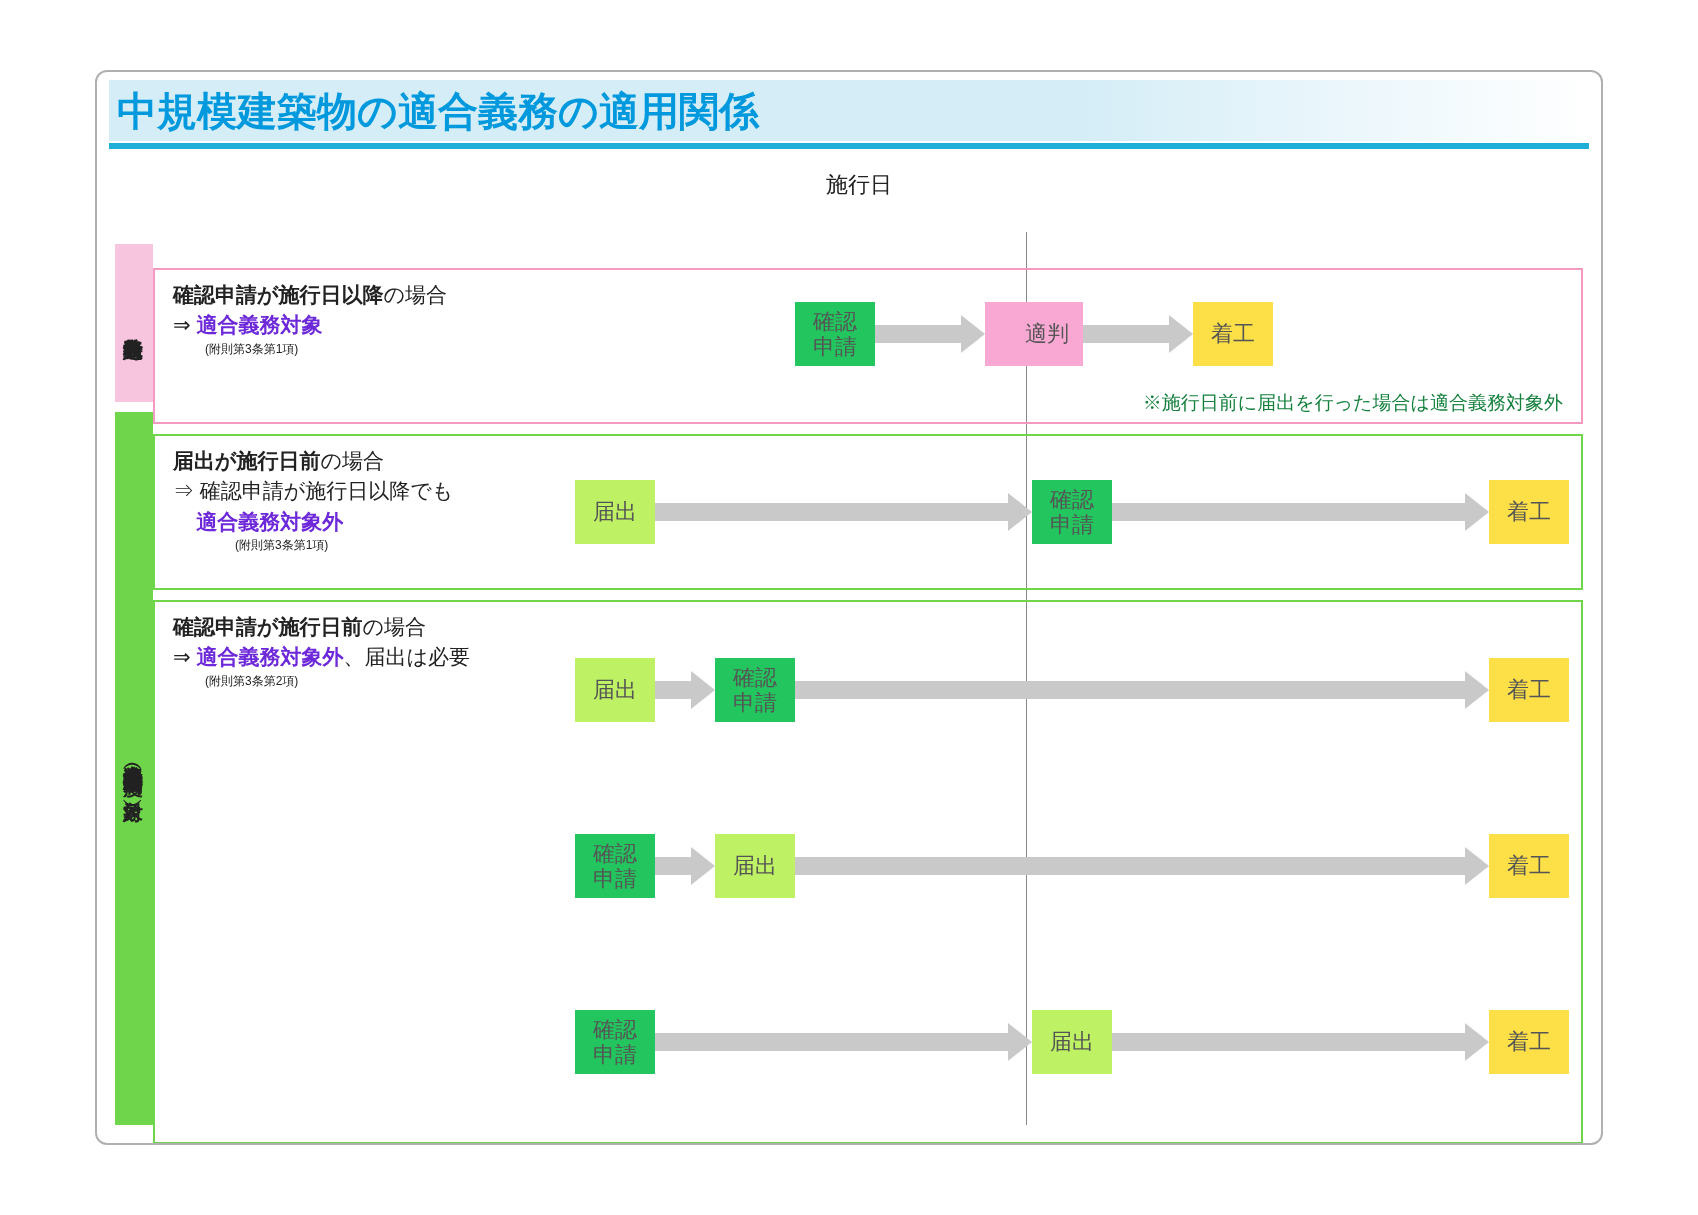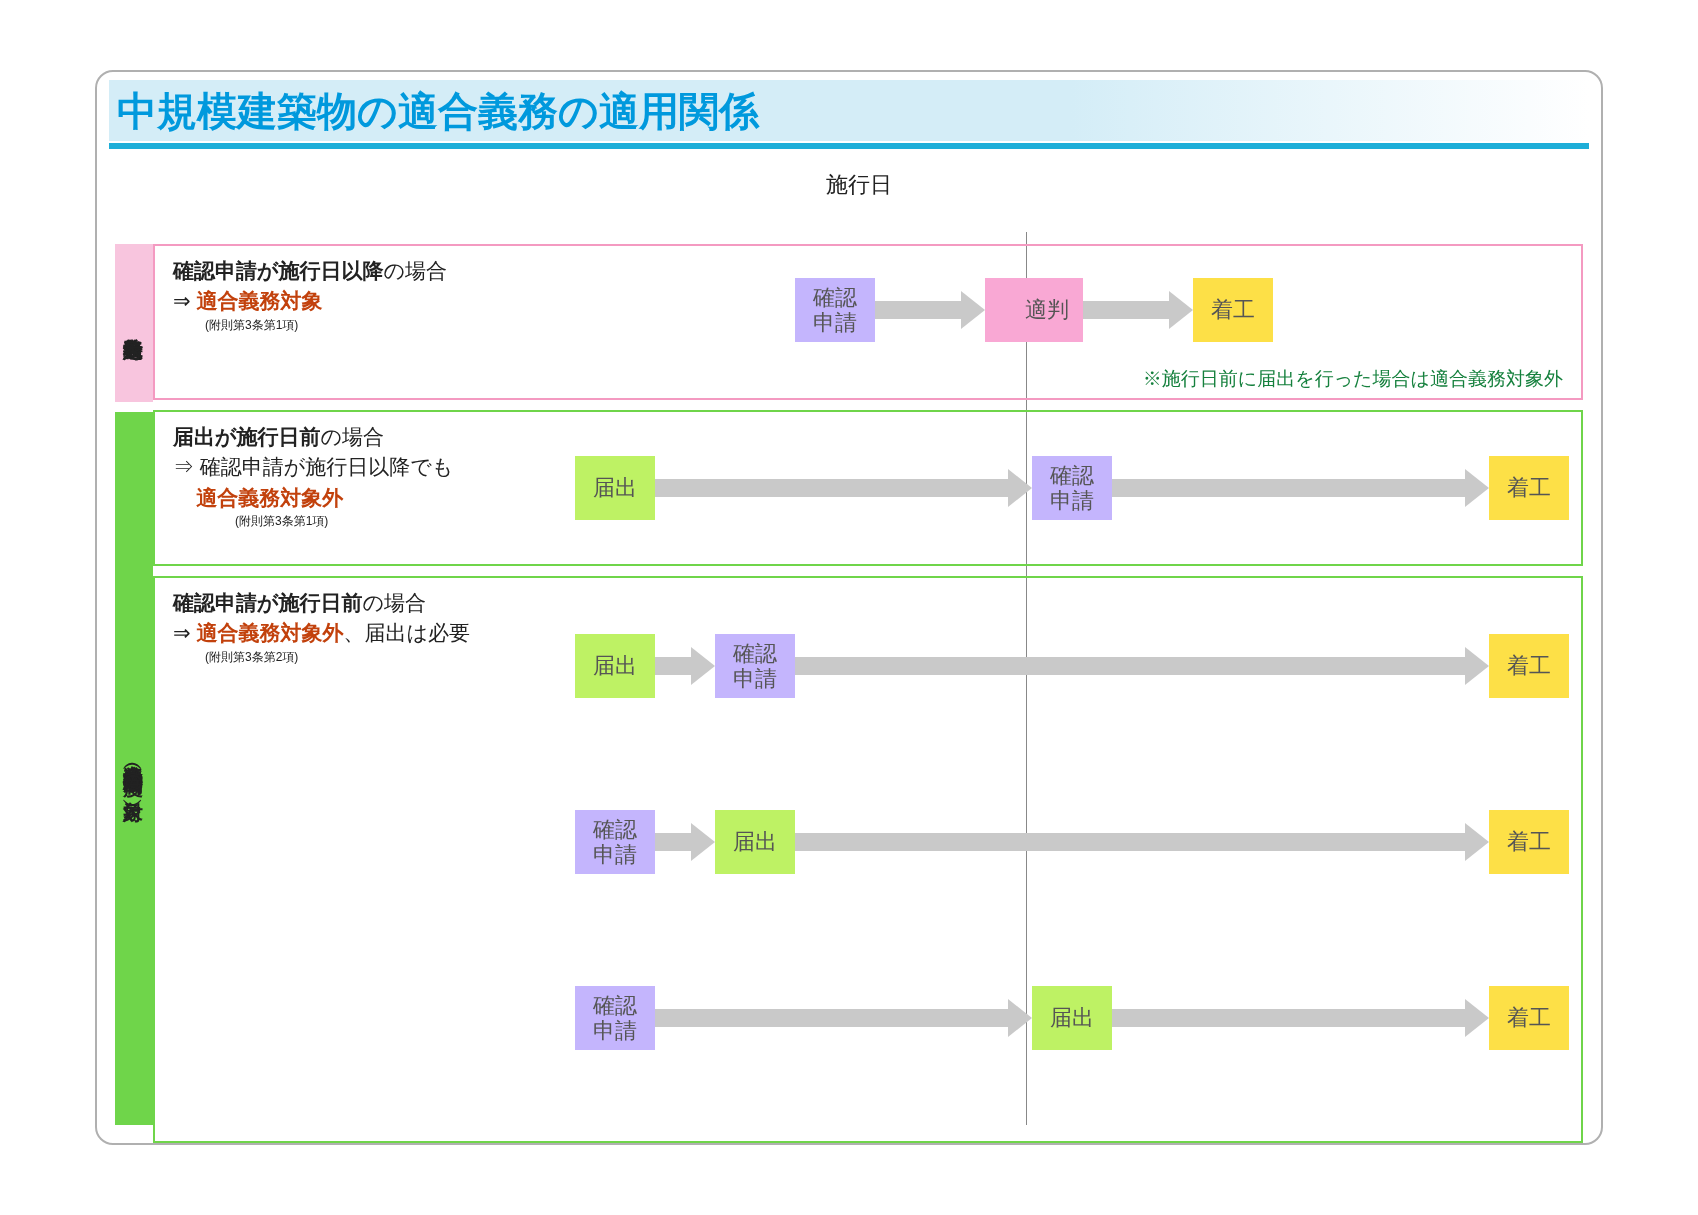--- a/index.html
+++ b/index.html
@@ -5,21 +5,21 @@
 * { box-sizing: border-box; margin: 0; padding: 0; }
 body {
   font-family: "Hiragino Kaku Gothic ProN", "Meiryo", sans-serif;
   background: #fff;
   width: 1698px;
   height: 1215px;
   padding: 70px 95px;
 }
 .frame {
   border: 2px solid #b0b0b0;
-  border-radius: 18px;
+  border-radius: 12px;
   width: 100%;
   height: 1075px;
   padding: 0;
   position: relative;
   overflow: hidden;
 }
 .title-bar {
   margin: 8px 12px 0 12px;
 }
 .title-text {
@@ -87,38 +87,38 @@
 .side-label.pink { background: #f8c5de; height: 158px; margin-bottom: 10px;}
 .side-label.green { background: #6fd54a; flex: 1; margin-bottom: 18px; letter-spacing: 1px;}
 
 .rows-col {
   flex: 1;
   display: flex;
   flex-direction: column;
   padding-right: 18px;
   gap: 10px;
 }
-.group-pink { border: 2.5px solid #f49ac1; }
+.group-pink { border: 2.5px solid #f49ac1; margin-top: 24px; }
 .group-green { border: 2.5px solid #6fd54a; }
 .group { position: relative; }
 .row { position: relative; height: 152px; }
 .group-green.multi { flex: 1; padding-bottom: 12px;}
 .group-green.multi .row { height: 176px; }
 
 .case-text {
   position: absolute;
   top: 10px;
   left: 18px;
   font-size: 21px;
   line-height: 1.45;
   color: #222;
 }
 .case-text .hl { font-weight: bold; }
 .case-text .thin { font-weight: normal; }
-.case-text .red { color: #c2410c; font-weight: bold;}
+.case-text .red { color: #6d28d9; font-weight: bold;}
 .case-text .sub { font-size: 12px; font-weight: normal; padding-left: 32px; display:block; }
 
 .flow {
   position: absolute;
   top: 50%;
   transform: translateY(-50%);
   display: flex;
   align-items: center;
   left: 420px;
   right: 12px;
@@ -133,21 +133,21 @@
   align-items: center;
   justify-content: center;
   font-size: 22px;
   color: #555;
   text-align: center;
   line-height: 1.15;
   padding: 0 14px;
   white-space: pre-line;
   flex: 0 0 auto;
 }
-.box.blue { background: #c4b5fd; }
+.box.blue { background: #22c55e; }
 .box.pinkb { background: #f9a8d4; padding-left: 40px; }
 .box.greenb { background: #bef264; }
 .box.gray { background: #fde047; }
 
 .arrow {
   flex: 1 1 auto;
   height: 18px;
   position: relative;
   min-width: 30px;
 }

